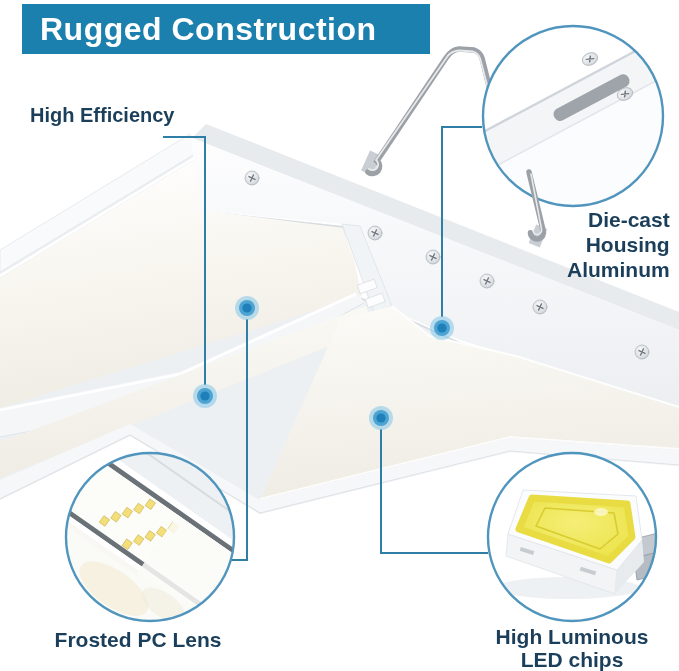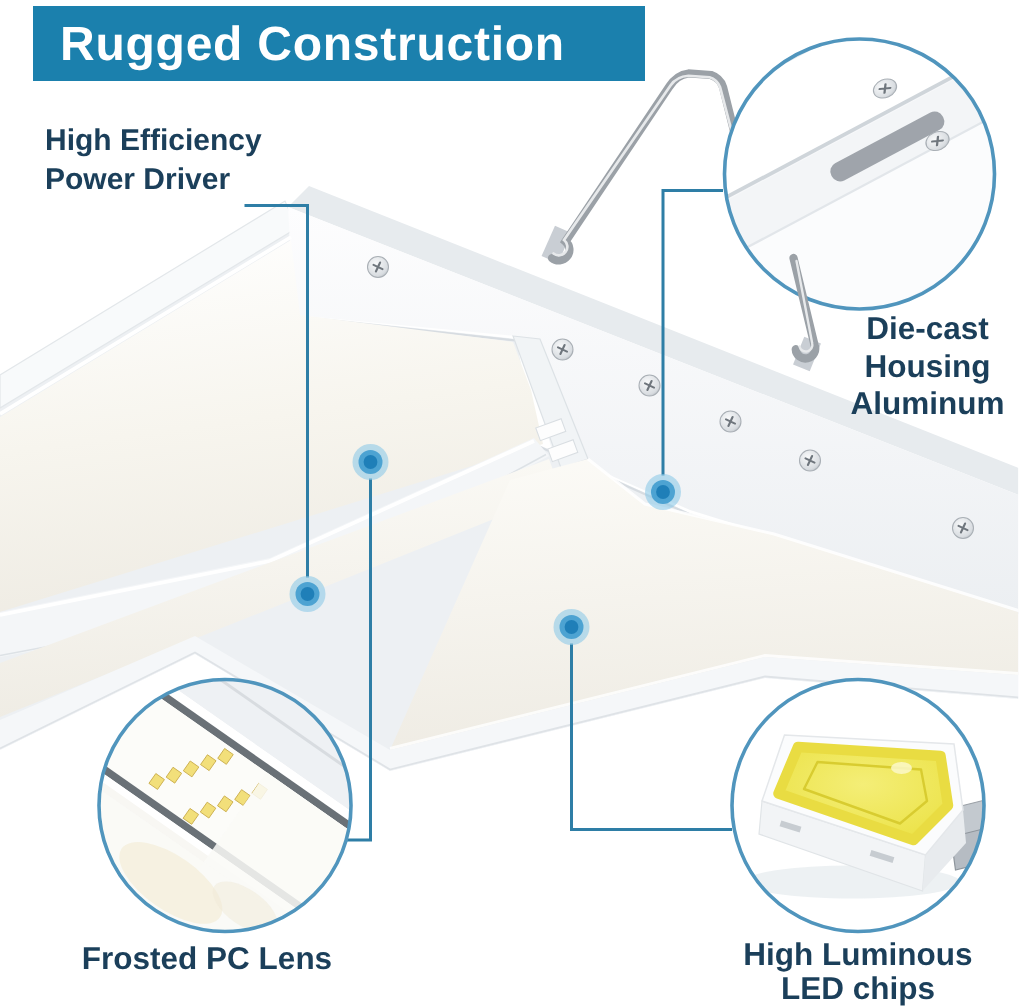--- a/index.html
+++ b/index.html
@@ -6,22 +6,22 @@
   .stage{position:relative;width:679px;height:671px;background:#ffffff;overflow:hidden;
          font-family:"Liberation Sans", sans-serif;}
   .scene{position:absolute;left:0;top:0;z-index:1;}
   .banner{position:absolute;left:22px;top:4px;width:408px;height:50px;z-index:3;
           background:var(--banner-bg,#1b80ad);color:var(--banner-text,#fff);
           font-size:32px;font-weight:bold;line-height:50px;padding-left:18px;
           box-sizing:border-box;letter-spacing:0.5px;}
   .callout{position:absolute;z-index:3;color:var(--label-text,#1b3f5a);
            font-weight:bold;}
   .callout div{white-space:nowrap;}
-  .co-power{left:30px;top:81px;font-size:20px;line-height:26px;text-align:left;}
-  .co-housing{left:567px;top:207px;font-size:21px;line-height:25px;text-align:center;}
+  .co-power{left:30px;top:102px;font-size:20px;line-height:26px;text-align:left;}
+  .co-housing{left:567px;top:207px;font-size:21px;line-height:25px;text-align:right;}
   .co-lens{left:18px;top:628px;width:240px;font-size:21px;line-height:23px;text-align:center;}
   .co-led{left:452px;top:625px;width:240px;font-size:21px;line-height:23px;text-align:center;}
   .cline{stroke:var(--callout-line,#2e7ea6);stroke-width:2;fill:none;}
   .ring{stroke:var(--inset-ring,#5095bd);stroke-width:2.4;fill:none;}
   .dot-halo{fill:var(--dot-halo,#8ec9e8);opacity:.6;}
   .dot-mid{fill:var(--dot-mid,#4da3d2);}
   .dot-core{fill:var(--dot-core,#1f7fb8);}
 </style>
 </head>
 <body>
@@ -247,21 +247,20 @@
     <path d="M531,174 L541.5,229 a4.3,4.3 0 1 1 -8.5,2" fill="none" stroke="#e7e9eb" stroke-width="1.6" stroke-linecap="round"></path>
   </g>
 </svg>
 
 <div class="banner">
   <span>Rugged Construction</span>
 </div>
 
 <div class="callout co-power">
   <div>High Efficiency</div>
-  <div>Power Driver</div>
 </div>
 
 <div class="callout co-housing">
   <div>Die-cast</div>
   <div>Housing</div>
   <div>Aluminum</div>
 </div>
 
 <div class="callout co-lens">
   <div>Frosted PC Lens</div>

